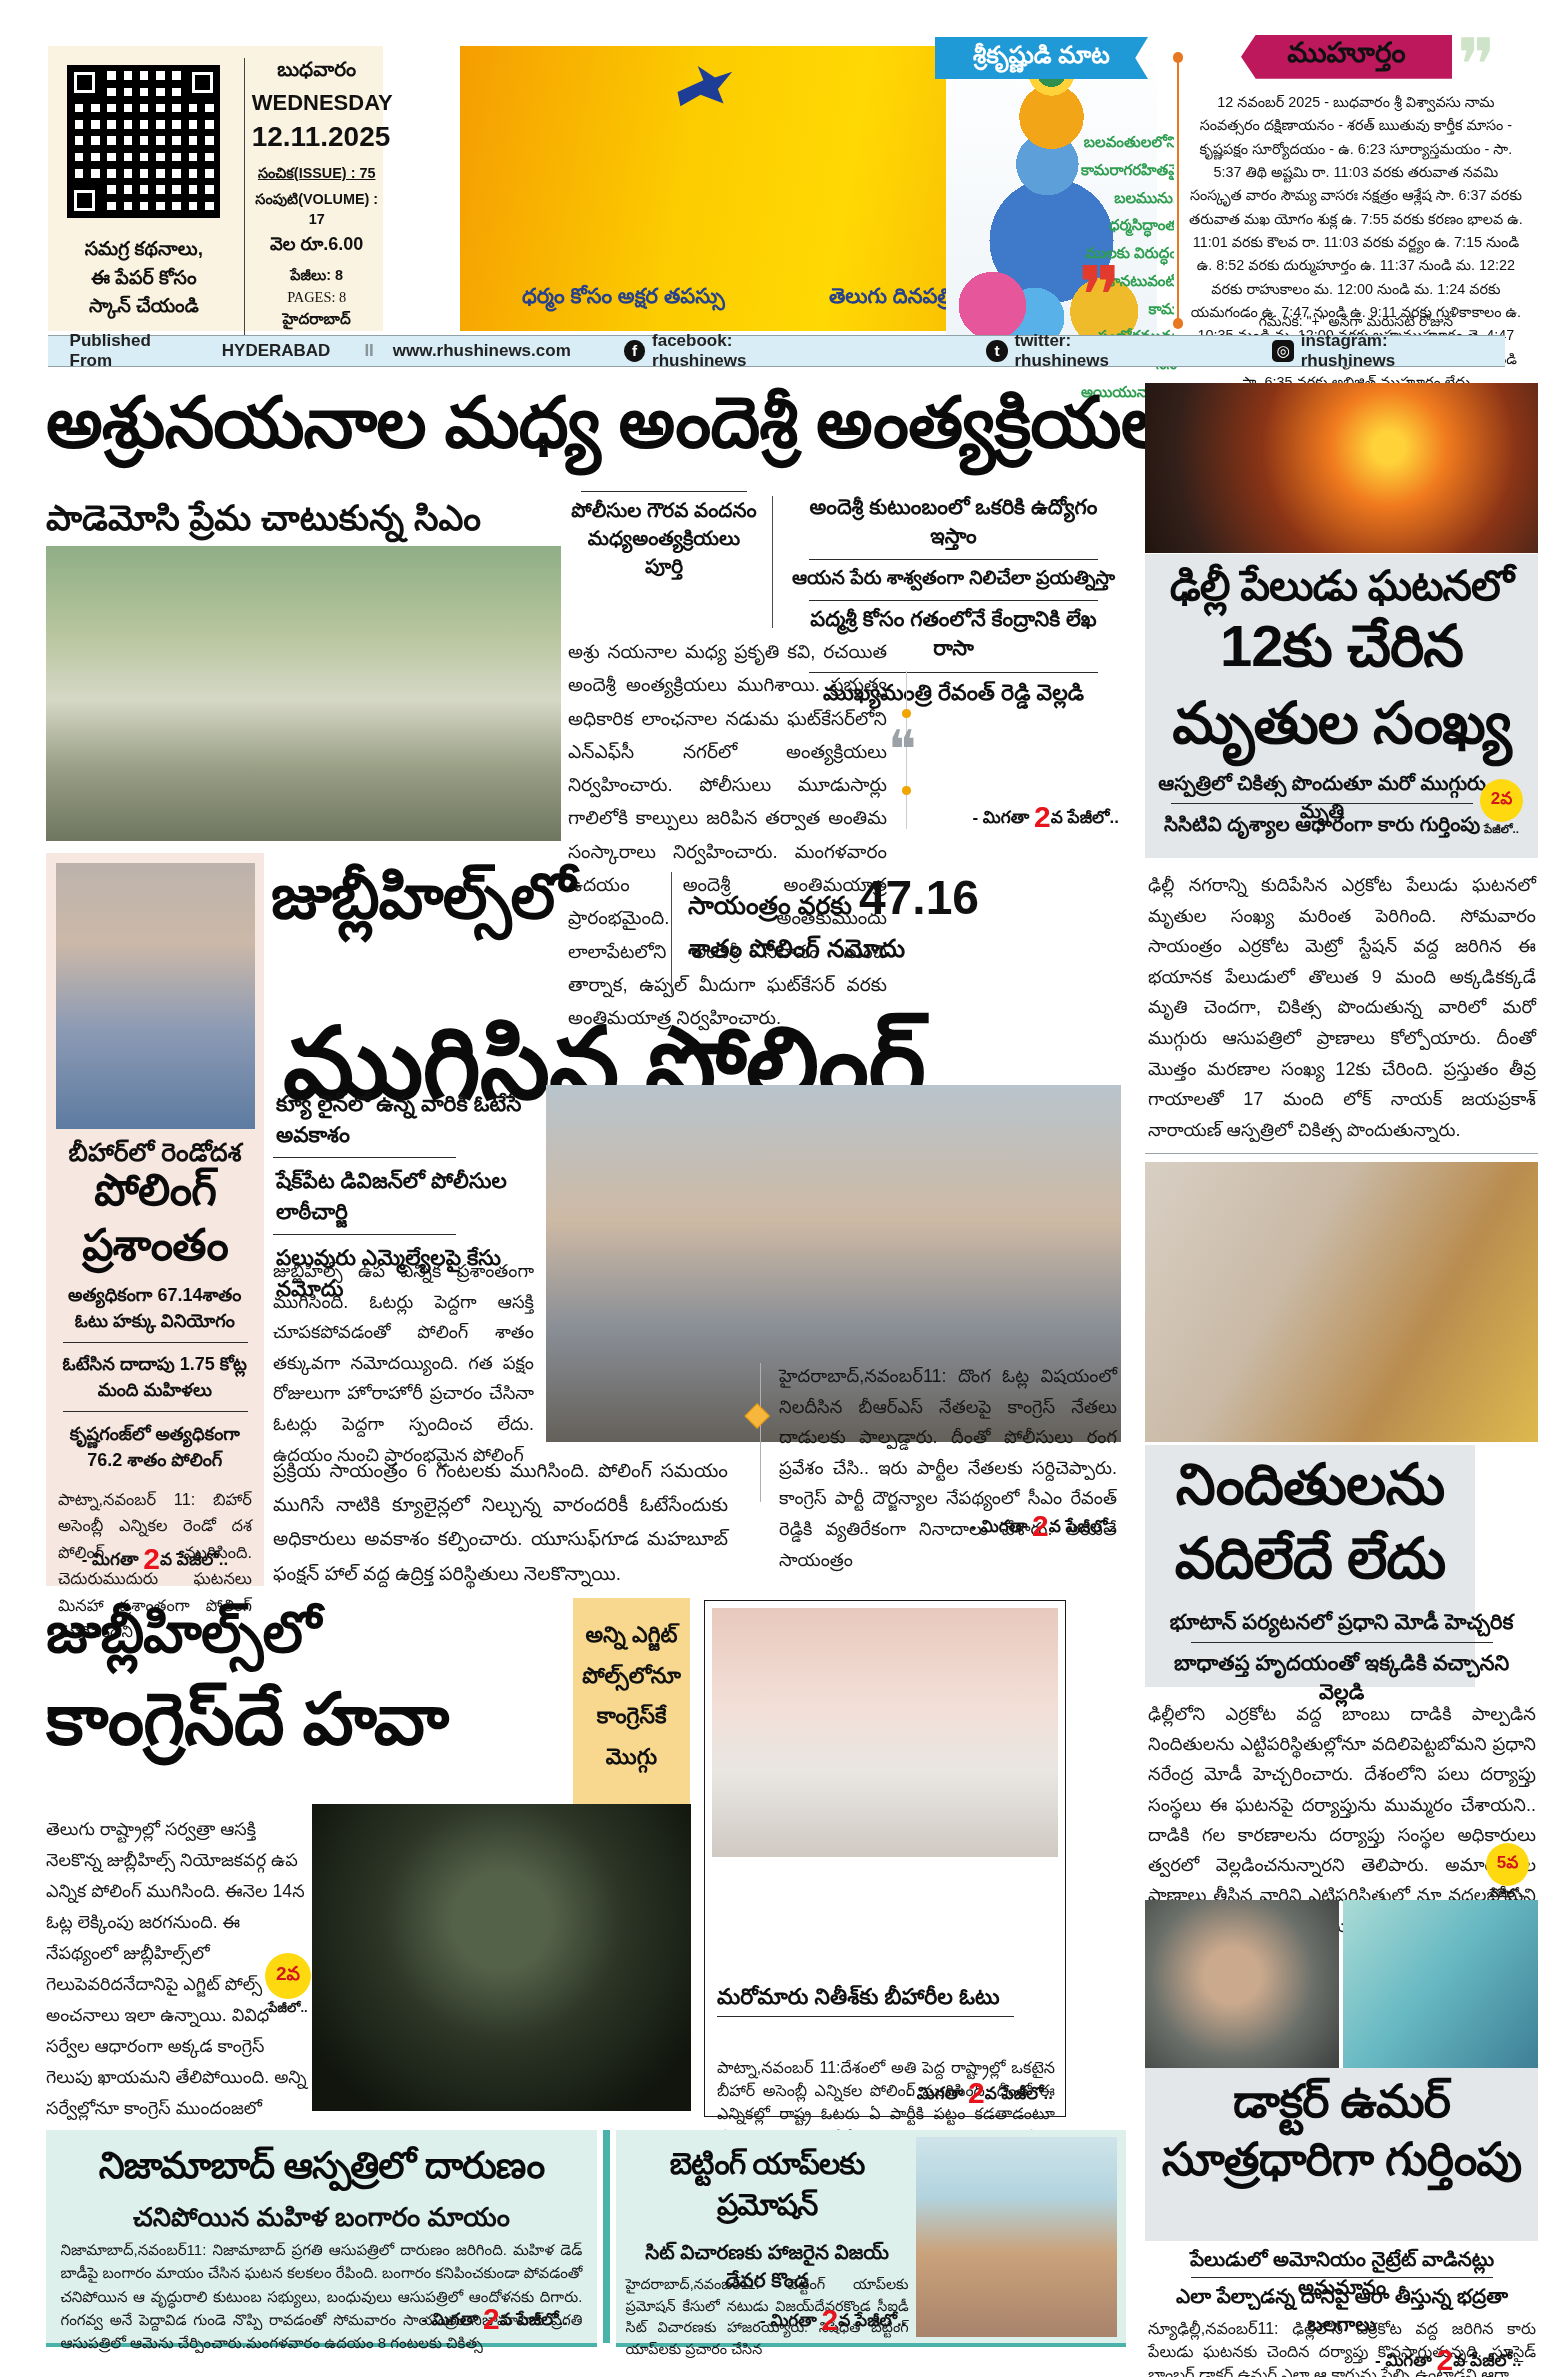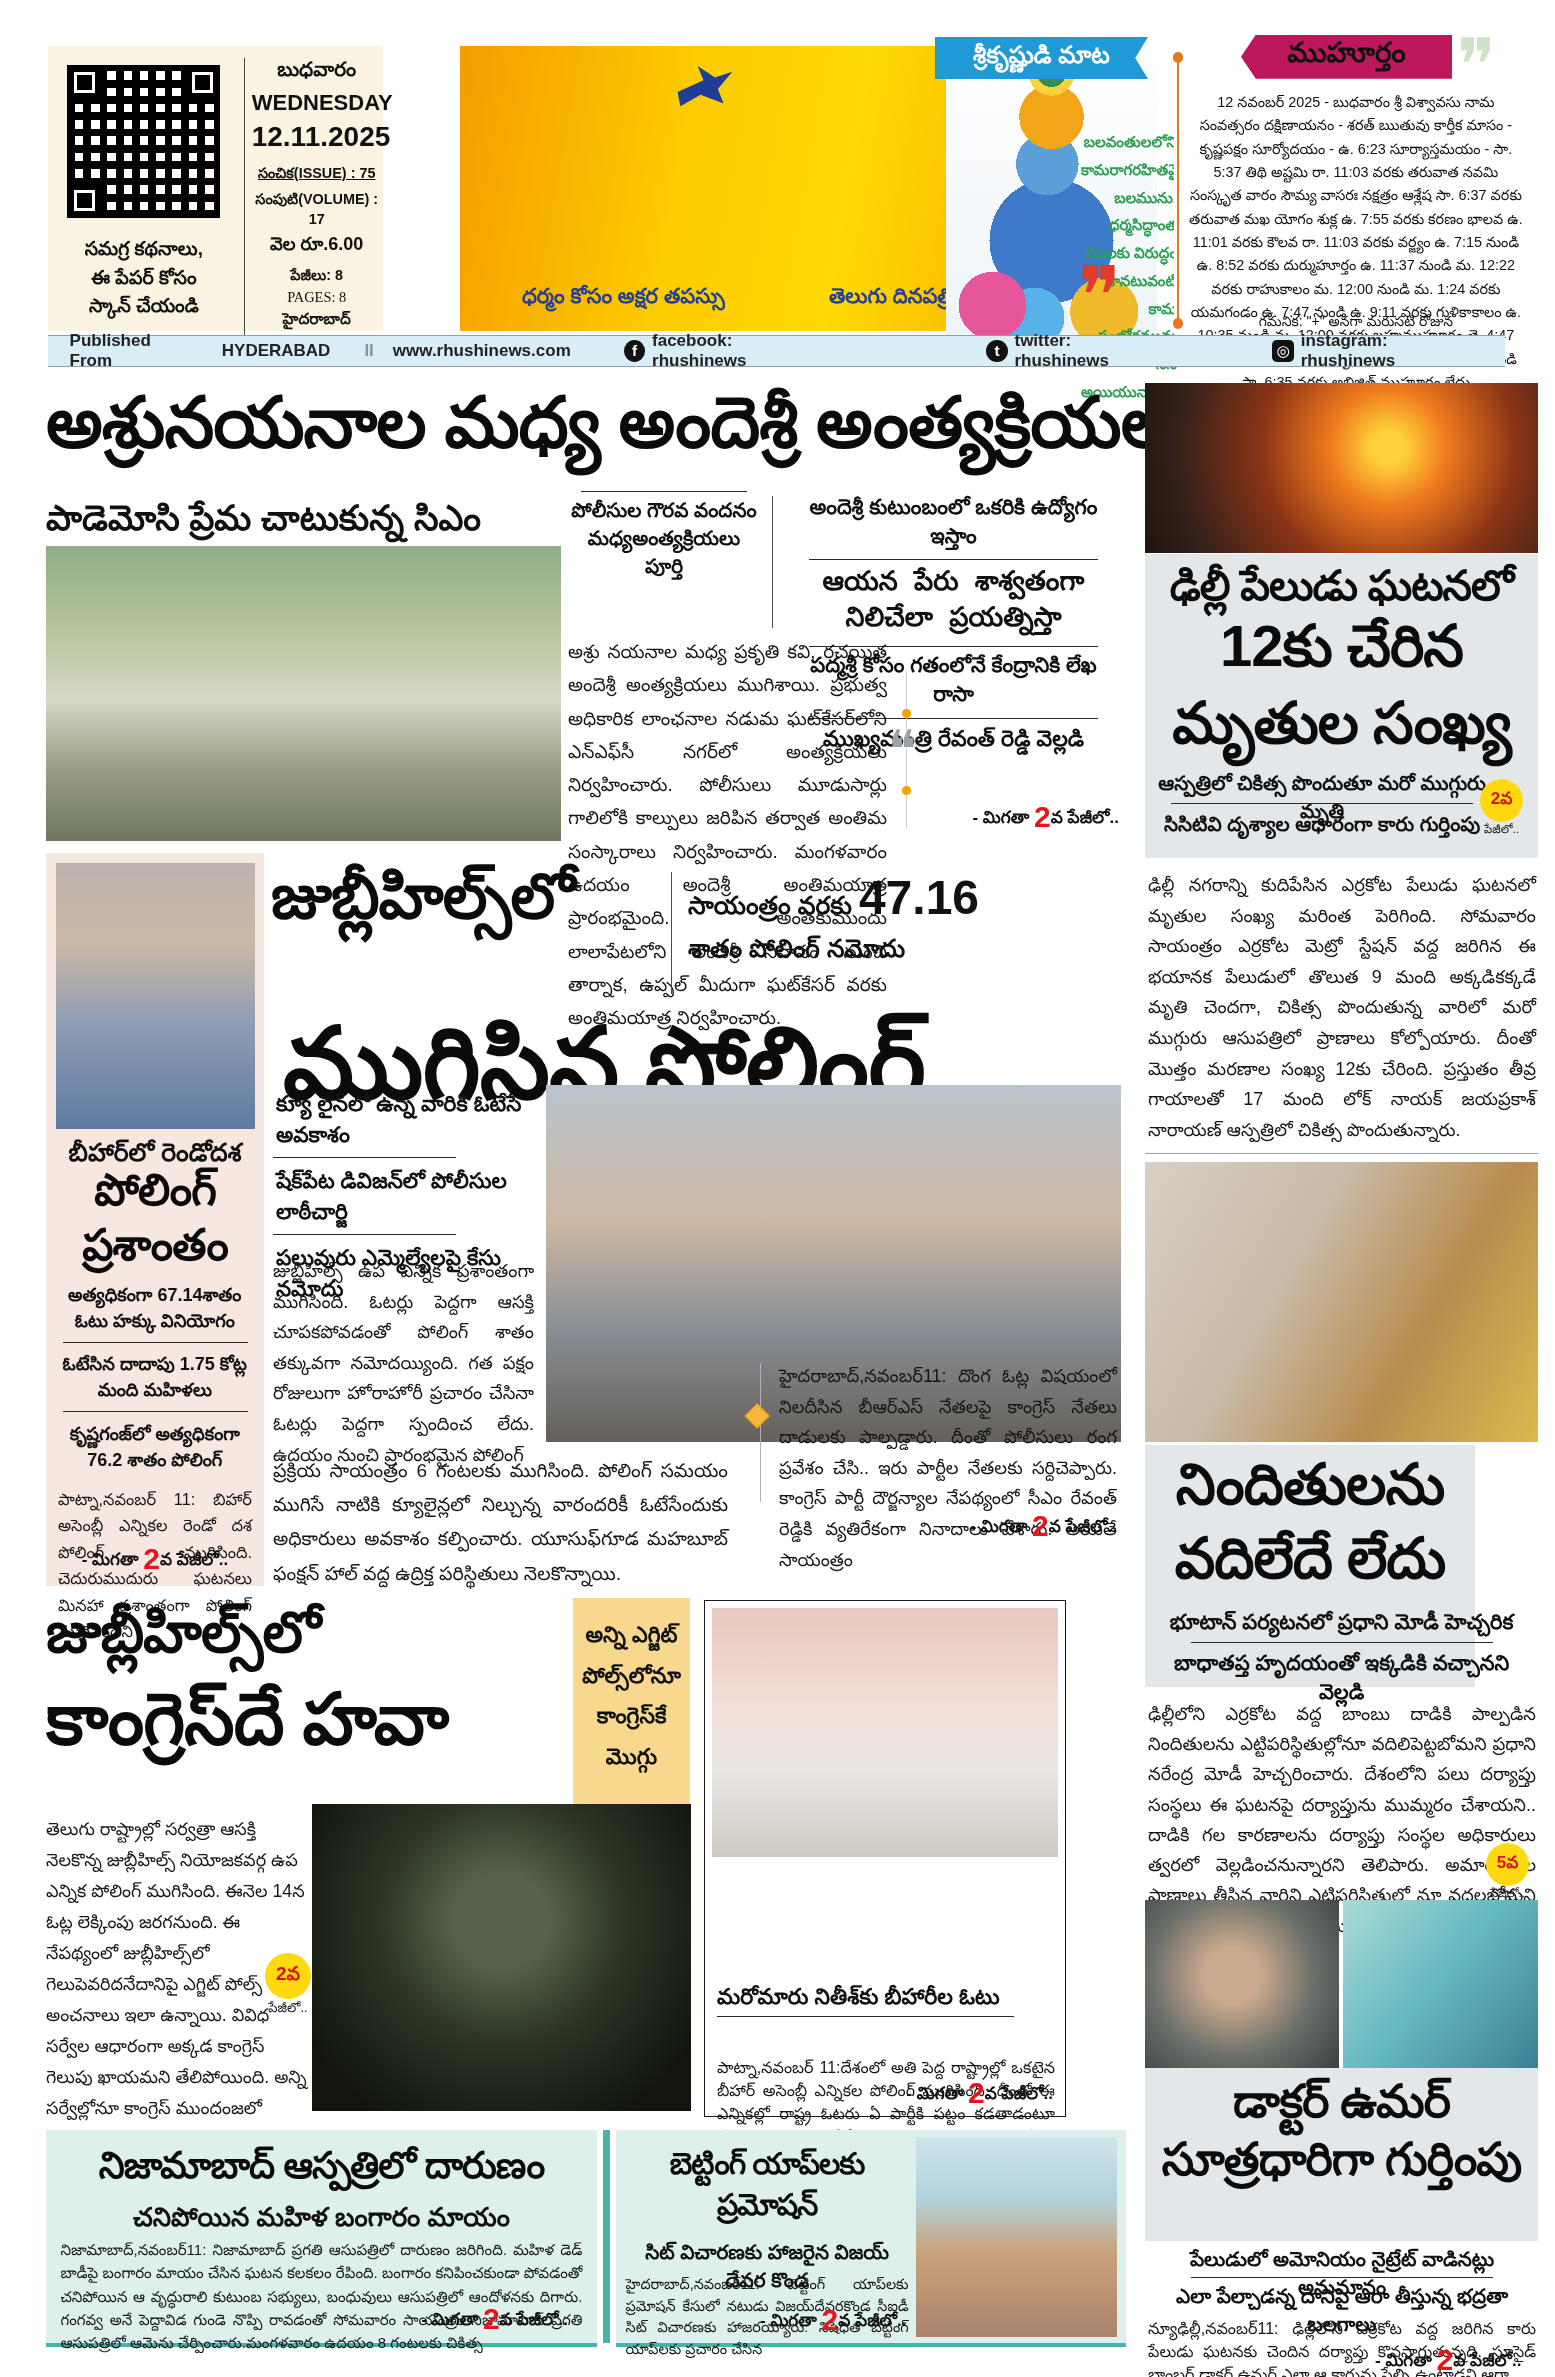--- a/index.html
+++ b/index.html
@@ -53,21 +53,21 @@
   .h-xxl{font-weight:bold;color:#0b0b0b;line-height:1.05;letter-spacing:-1px;}
   .body-txt{line-height:1.72;color:#161616;}
   .rule-item{padding:6.7px 2.9px;}
   .mini-rule{border-top:1.4px solid #2b2b2b;width:86%;margin:0 auto;}
   .vline{background:#4a4a4a;}
   .photo{background-size:cover;}
   .cont{font-weight:bold;font-size:17px;color:#111;white-space:nowrap;}
   .cont .num{color:#e8131b;font-size:30px;line-height:0;vertical-align:-3.8px;}
   .pg-circle{width:46px;height:46px;border-radius:50%;background:#ffd90f;display:flex;align-items:center;justify-content:center;
              font-size:19px;font-weight:bold;color:#d2161b;}
-  .pg-cap{font-size:13px;font-weight:normal;color:#111;text-align:center;margin-top:1px;}
+  .pg-cap{font-size:13px;font-weight:bold;color:#111;text-align:center;margin-top:1px;}
   .pink-box{background:#f7e7e1;}
   .yellow-box{background:#f8d88e;}
   .teal-box{background:#def0ec;border-bottom:4.3px solid #4ab3a9;}
   .gray-panel{background:#e3e7ea;}
   .diamond{width:16.3px;height:16.3px;background:#f6b73c;border:1.9px solid #e8960c;transform:rotate(45deg);}
   .gq{color:#9aa2a8;}
   .gold-dot{position:absolute;width:8.6px;height:8.6px;border-radius:50%;background:#f0a500;}
 
   
   .ph-funeral{background:linear-gradient(180deg,#8fae87 0%,#b5c49b 28%,#d6d8c6 52%,#9aa086 75%,#6f765f 100%);}
@@ -161,21 +161,21 @@
   <div class="abs b" style="left:46px;top:498px;width:518px;font-size:35px;">పాడెమోసి ప్రేమ చాటుకున్న సిఎం రేవంత్</div>
 
   <div class="abs center" style="left:568px;top:491px;width:192px;">
     <div class="mini-rule"></div>
     <div class="rule-item b" style="font-size:20px;">పోలీసుల గౌరవ వందనం మధ్యఅంత్యక్రియలు పూర్తి</div>
   </div>
   <div class="abs vline" style="left:772px;top:496px;width:1.4px;height:132px;"></div>
   <div class="abs center" style="left:786px;top:488px;width:335px;">
     <div class="rule-item b" style="font-size:21px;">అందెశ్రీ కుటుంబంలో ఒకరికి ఉద్యోగం ఇస్తాం</div>
     <div class="mini-rule"></div>
-    <div class="rule-item b" style="font-size:27px;font-family:Liberation Mono, monospace;">ఆయన పేరు శాశ్వతంగా నిలిచేలా ప్రయత్నిస్తా</div>
+    <div class="rule-item b" style="font-size:19px;">ఆయన పేరు శాశ్వతంగా నిలిచేలా ప్రయత్నిస్తా</div>
     <div class="mini-rule"></div>
     <div class="rule-item b" style="font-size:21px;">పద్మశ్రీ కోసం గతంలోనే కేంద్రానికి లేఖ రాసా</div>
     <div class="mini-rule"></div>
     <div class="rule-item b" style="font-size:22px;">ముఖ్యమంత్రి రేవంత్ రెడ్డి వెల్లడి</div>
   </div>
 
   <div class="abs photo ph-funeral" style="left:46px;top:546px;width:515px;height:295px;"></div>
 
   <div class="abs body-txt justify" style="left:568px;top:635px;width:319px;font-size:18.7px;line-height:1.78;">అశ్రు నయనాల మధ్య ప్రకృతి కవి, రచయిత అందెశ్రీ అంత్యక్రియలు ముగిశాయి. ప్రభుత్వ అధికారిక లాంఛనాల నడుమ ఘట్‌కేసర్‌లోని ఎన్ఎఫ్‌సీ నగర్‌లో అంత్యక్రియలు నిర్వహించారు. పోలీసులు మూడుసార్లు గాలిలోకి కాల్పులు జరిపిన తర్వాత అంతిమ సంస్కారాలు నిర్వహించారు. మంగళవారం ఉదయం అందెశ్రీ అంతిమయాత్ర ప్రారంభమైంది. అంతకుముందు లాలాపేటలోని అందెశ్రీ నివాసం నుంచి తార్నాక, ఉప్పల్ మీదుగా ఘట్‌కేసర్ వరకు అంతిమయాత్ర నిర్వహించారు.</div>
   <div class="abs vline" style="left:906px;top:671px;width:1px;height:158px;background:#c9ced2;"></div>

